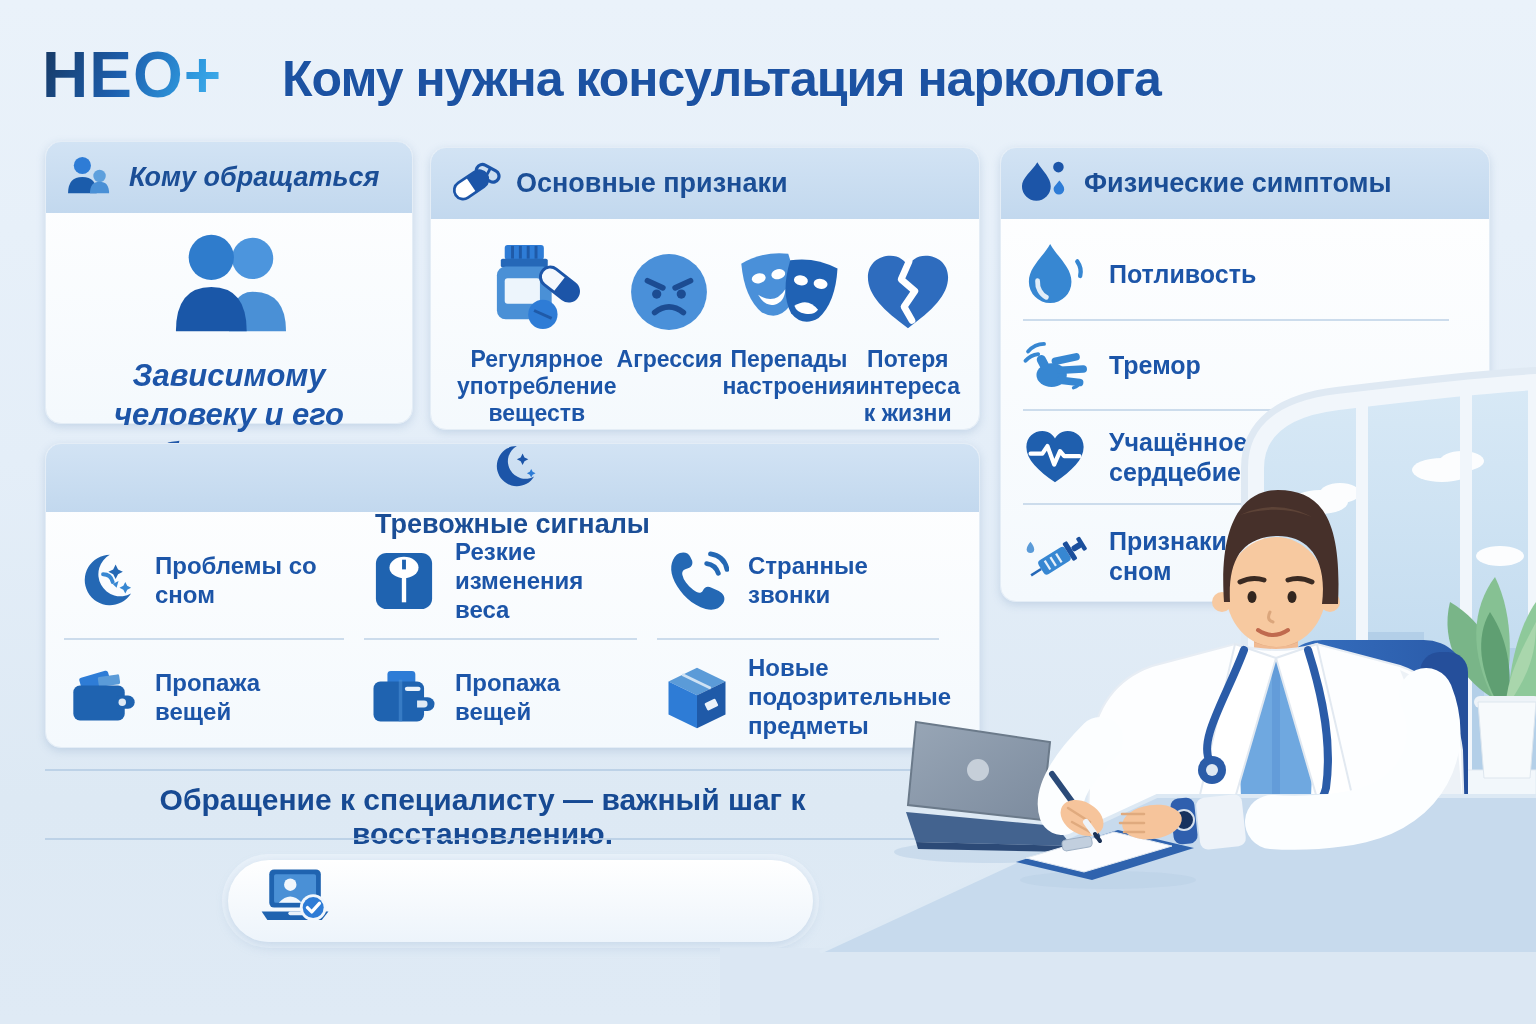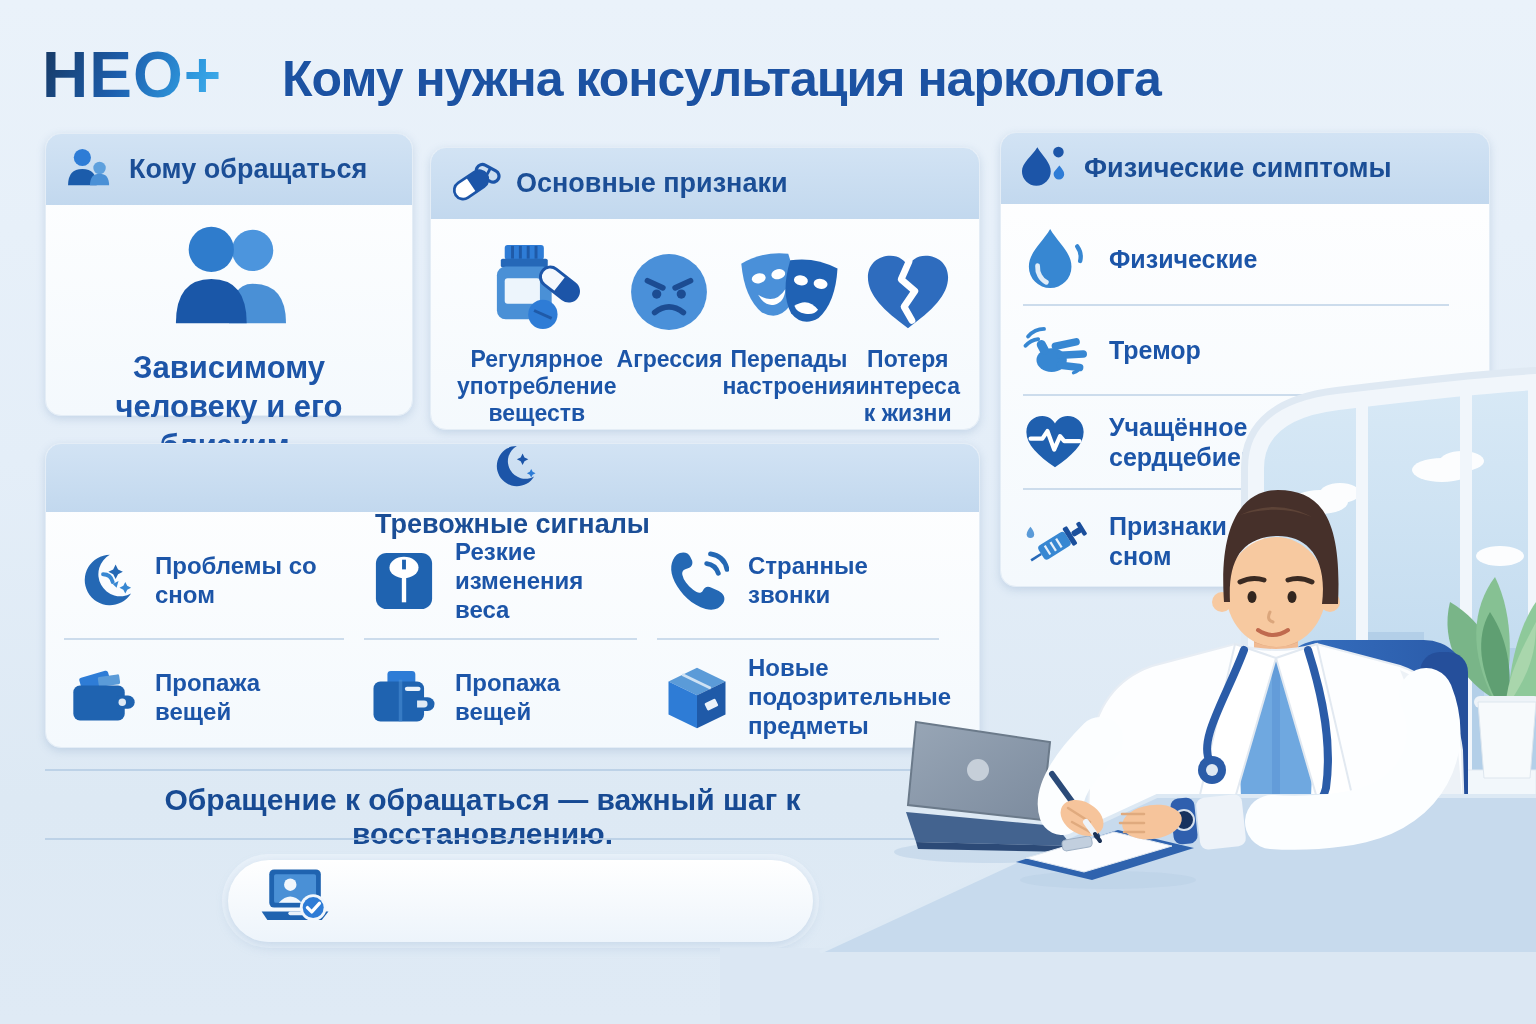--- a/index.html
+++ b/index.html
@@ -25,23 +25,23 @@
     position:absolute; background:linear-gradient(180deg,#ffffff 0%,#f4f9fd 100%);
     border-radius:16px; box-shadow:0 3px 8px rgba(120,150,190,.28); border:1px solid #e4edf6;
     box-sizing:border-box;
   }
   .card-header {
     display:flex; align-items:center; gap:15px; padding:0 20px; height:71px;
     background:linear-gradient(180deg,#d2e3f4 0%,#c2d8ee 100%);
     border-radius:15px 15px 0 0;
   }
   .card-header .h-label { font-size:27px; font-weight:800; color:#1b4e96; }
-  .card-who   { left:45px;   top:133px; width:368px; height:283px; }
+  .card-who   { left:45px;   top:141px; width:368px; height:283px;font-style:italic; }
   .card-signs { left:430px;  top:147px; width:550px; height:283px; }
-  .card-phys  { left:1000px; top:132px; width:490px; height:455px; }
+  .card-phys  { left:1000px; top:147px; width:490px; height:455px; }
   .card-alarm { left:45px;   top:443px; width:935px; height:305px; }
   .card-alarm .card-header { height:68px;flex-direction:column; }
 
   
   .who-body { display:flex; flex-direction:column; align-items:center; padding-top:18px; }
   .who-text { margin-top:18px; width:310px; text-align:center; font-size:31px; font-weight:700; color:#1d55a8; line-height:1.25; }
 
   
   .signs-row { display:flex; padding:22px 26px 0 26px; }
   .sign { display:flex; flex-direction:column; align-items:center; }
@@ -219,21 +219,21 @@
     </div>
     <div class="phys-list">
       <div class="phys-item bordered">
         <span class="icon-slot">
           <svg width="60" height="64" viewBox="0 0 62 66">
             <path d="M26 2 C34 16 48 26 48 41 a22 22 0 1 1 -44 0 C4 26 18 16 26 2z" fill="#3787d2"></path>
             <path d="M13 40 a14 17 0 0 0 9 17" stroke="#ffffff" stroke-width="5" fill="none" stroke-linecap="round" opacity="0.85"></path>
             <path d="M54 20 q5 7 3 15" stroke="#3787d2" stroke-width="4.5" fill="none" stroke-linecap="round"></path>
           </svg>
         </span>
-        <span class="p-label">Физические</span>
+        <span class="p-label">Потливость</span>
       </div>
       <div class="phys-item bordered">
         <span class="icon-slot">
           <svg width="74" height="62" viewBox="0 0 76 64">
             <path d="M6 16 q8-9 19-9" stroke="#3787d2" stroke-width="4.5" fill="none" stroke-linecap="round"></path>
             <path d="M3 27 q6-7 15-8" stroke="#3787d2" stroke-width="4.5" fill="none" stroke-linecap="round"></path>
             <g fill="#3787d2">
               <ellipse cx="34" cy="44" rx="18" ry="14"></ellipse>
               <rect x="34" y="24" width="34" height="9" rx="4.5" transform="rotate(-12 34 28)"></rect>
               <rect x="40" y="34" width="36" height="9" rx="4.5" transform="rotate(-3 40 38)"></rect>
@@ -356,21 +356,21 @@
             <path d="M21 11.5 L52 26.5" stroke="#cfe2f4" stroke-width="3"></path>
             <rect x="46" y="40" width="13" height="9" rx="1.5" fill="#eaf2fa" transform="rotate(-26 52 44)"></rect>
           </svg>
         </span>
         <span class="a-label w215">Новые подозрительные предметы</span>
       </div>
     </div>
   </div>
 
   <div class="divider d1"></div>
-  <div class="statement">Обращение к обращаться — важный шаг к восстановлению.</div>
+  <div class="statement">Обращение к специалисту — важный шаг к восстановлению.</div>
   <div class="divider d2"></div>
 
   <div class="online-pill">
     <span>
       <svg width="84" height="64" viewBox="0 0 88 66">
         <rect x="16" y="2" width="54" height="40" rx="5" fill="#1f63b0"></rect>
         <rect x="21" y="7" width="44" height="30" rx="2" fill="#4a90d6"></rect>
         <circle cx="38" cy="18" r="6.5" fill="#f2f7fc"></circle>
         <path d="M26 37 q12-13 24 0z" fill="#f2f7fc"></path>
         <path d="M8 46 h70 l-7 9 H14z" fill="#1f63b0"></path>

